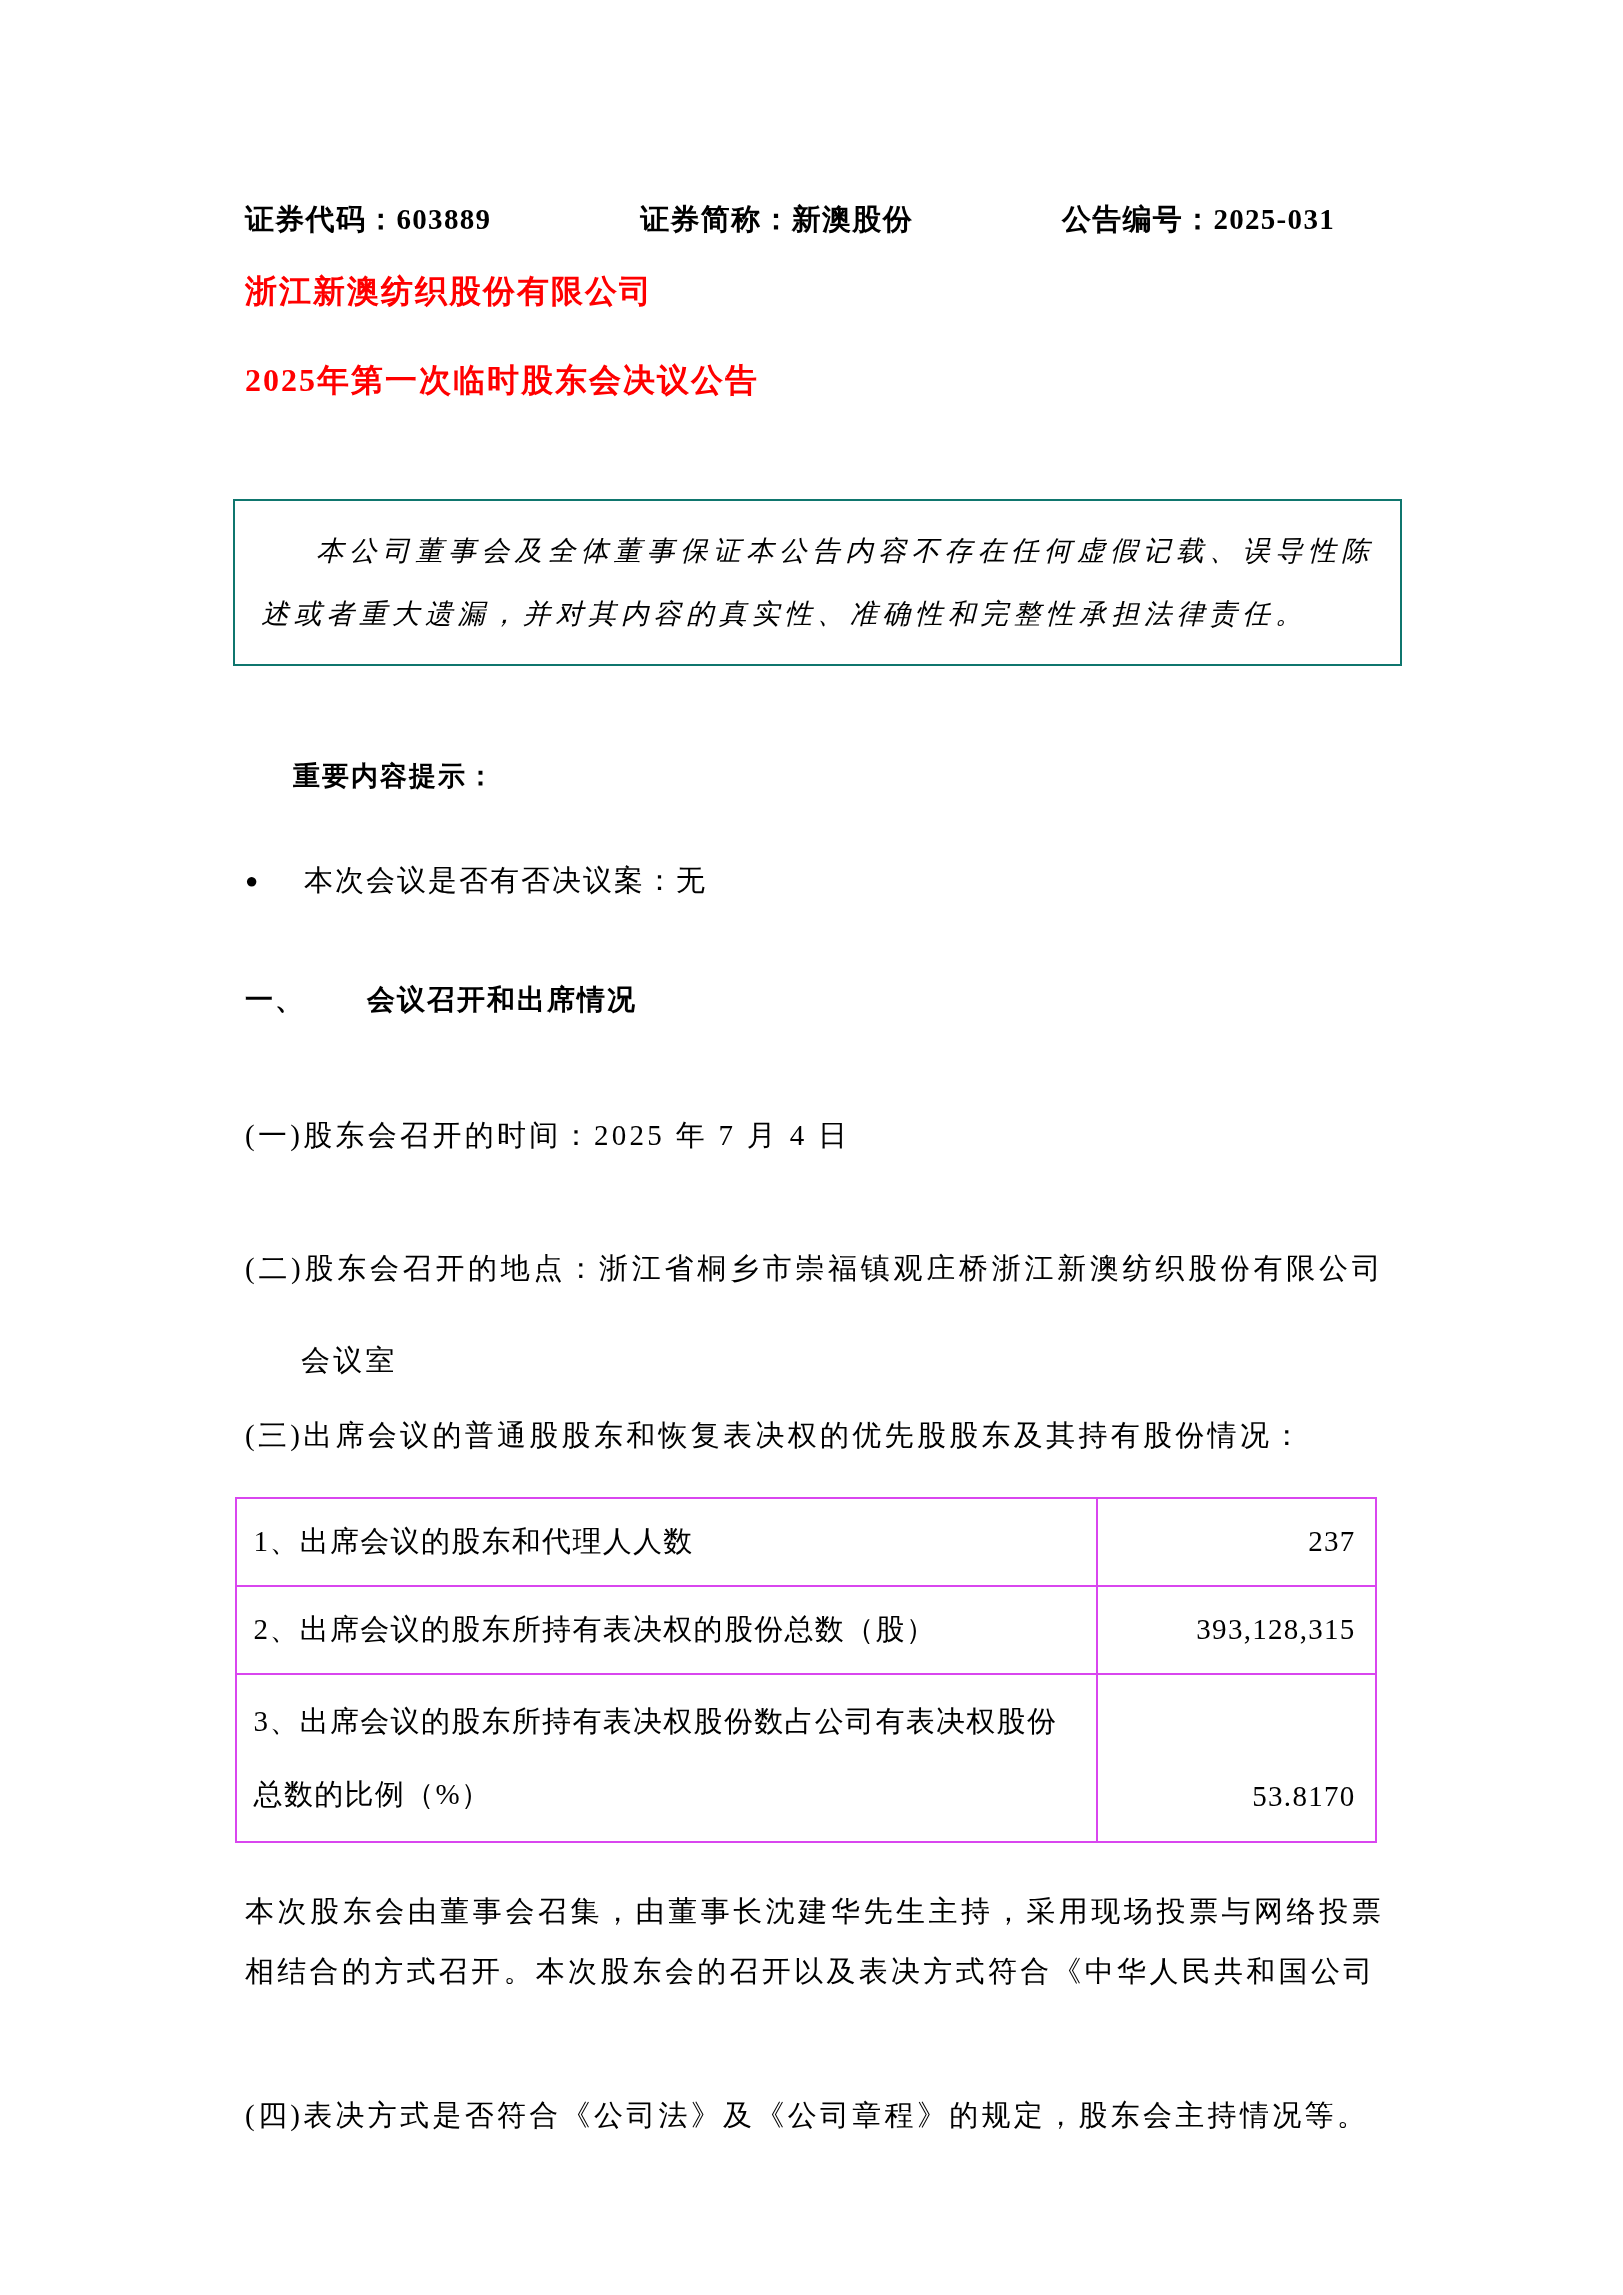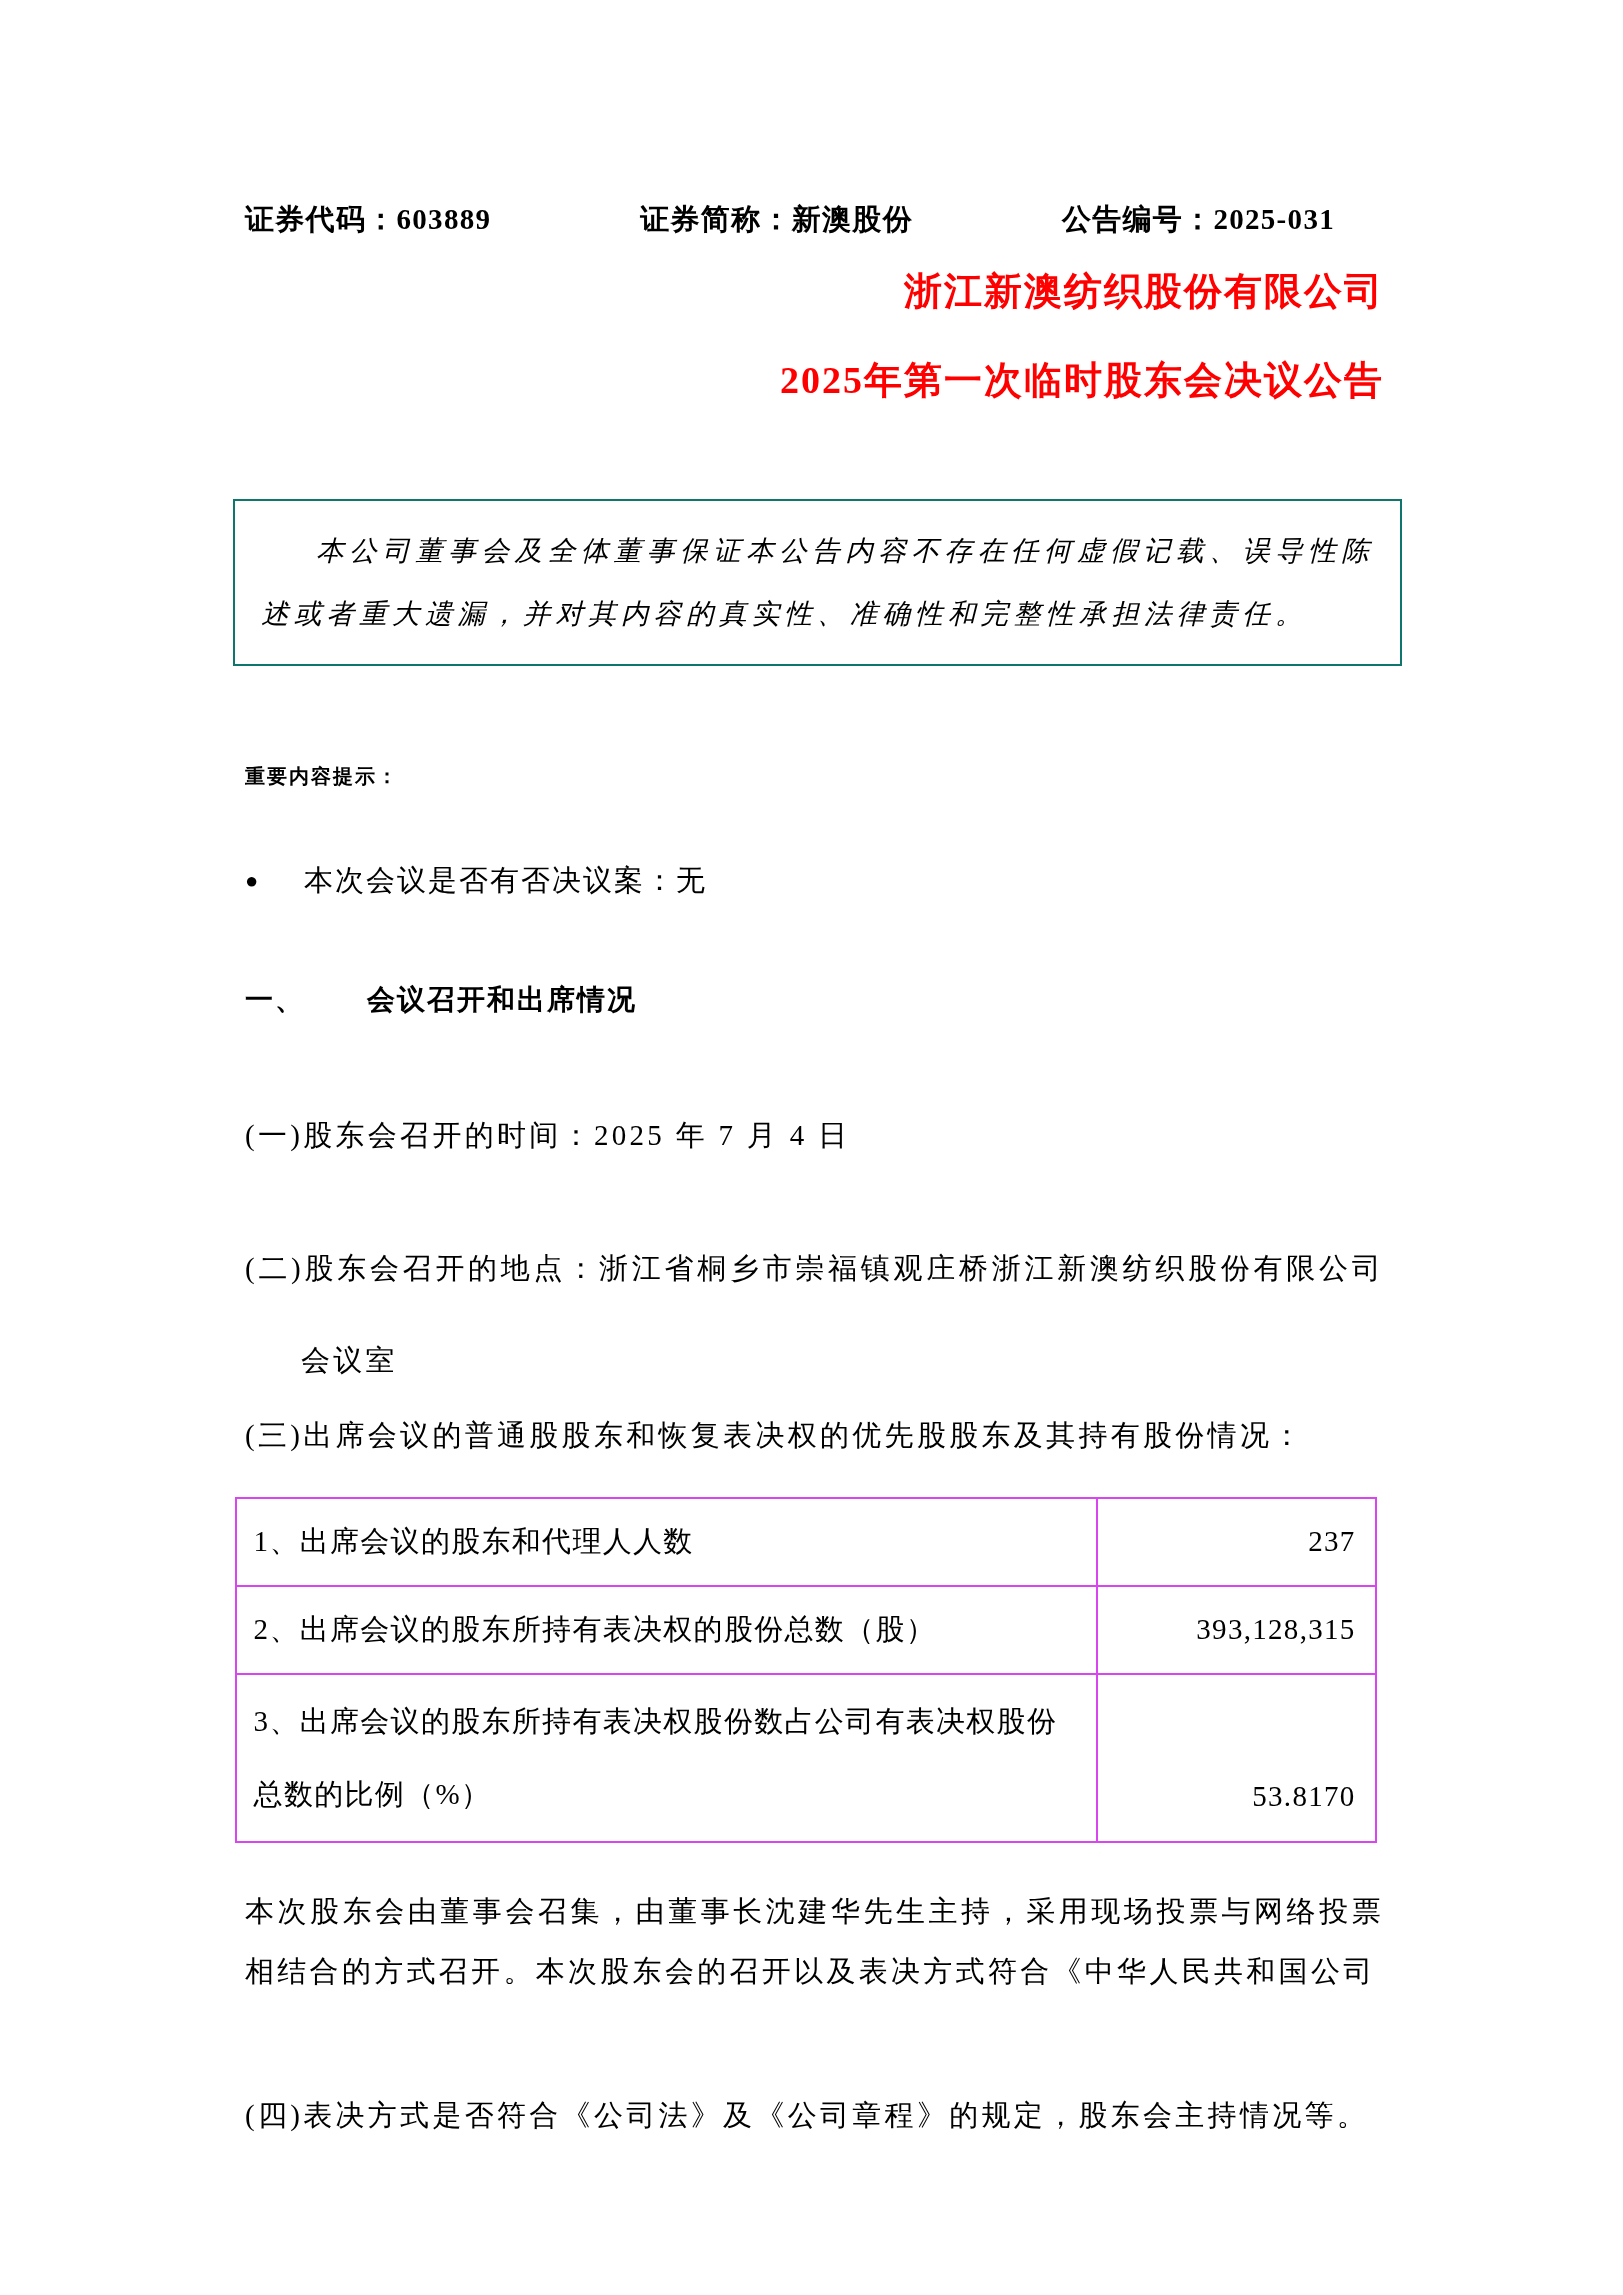--- a/index.html
+++ b/index.html
@@ -27,24 +27,24 @@
     display: flex;
     justify-content: space-between;
     width: 1090px;
     font-weight: bold;
     letter-spacing: 1.3px;
     line-height: 37px;
     white-space: nowrap;
   }
   
   .doc-title {
-    text-align: right;
+    text-align: left;
     color: #FF0000;
     font-weight: bold;
-    font-size: 38px;
+    font-size: 32px;
     line-height: 51px;
     letter-spacing: 2px;
   }
   .doc-title.first  { margin-top: 27.5px; }
   .doc-title.second { margin-top: 38px; }
   
   .disclaimer-box {
     margin-top: 93px;
     margin-left: -11.8px;
     width: 1169px;
@@ -57,23 +57,24 @@
     line-height: 63px;
     letter-spacing: 5.2px;
     text-indent: 2em;
     text-align: justify;
     text-justify: inter-ideograph;
   }
   .notice-heading {
     margin-top: 92px;
     font-family: "Liberation Sans", "DejaVu Sans", sans-serif;
     font-weight: bold;
-    font-size: 20px;
-    letter-spacing: 2px;
-    line-height: 37px;
+    font-size: 27px;
+    letter-spacing: 2px;
+    line-height: 37px;
+    margin-left: 48px;
   }
   .bullet-line {
     margin-top: 67px;
     display: flex;
     align-items: center;
     line-height: 37px;
     letter-spacing: 2px;
   }
   .bullet-dot {
     font-size: 22px;

